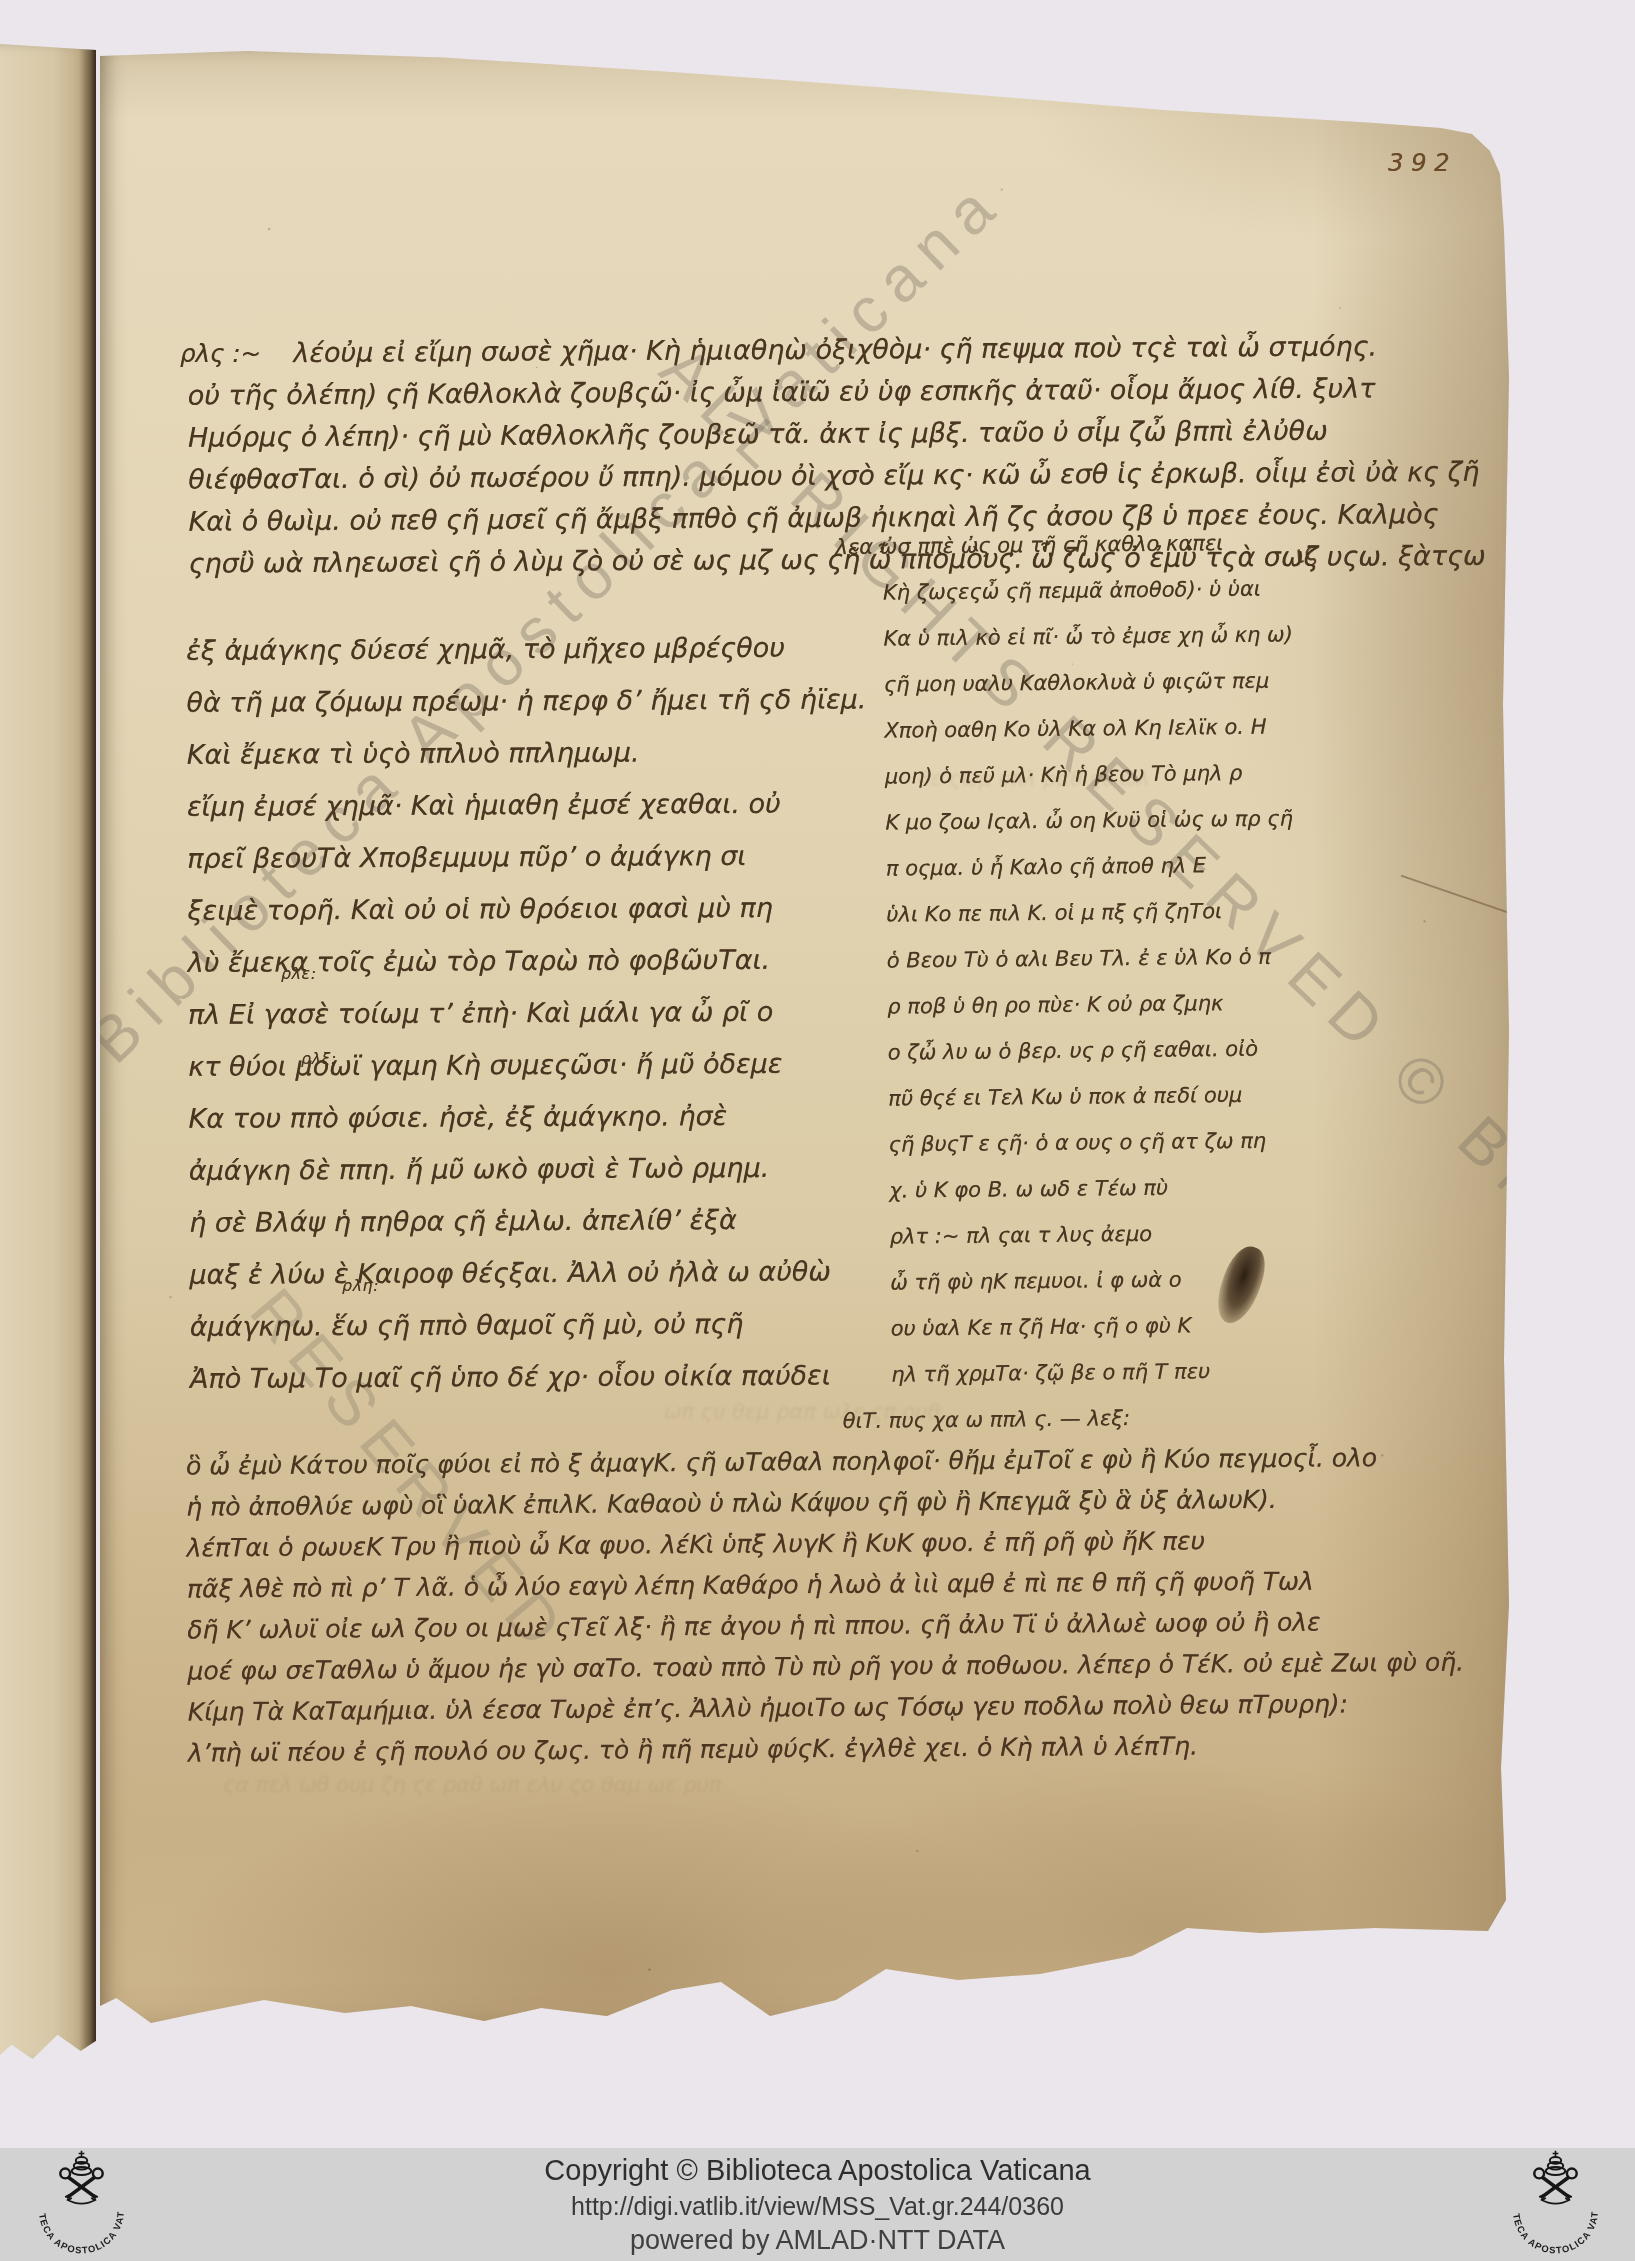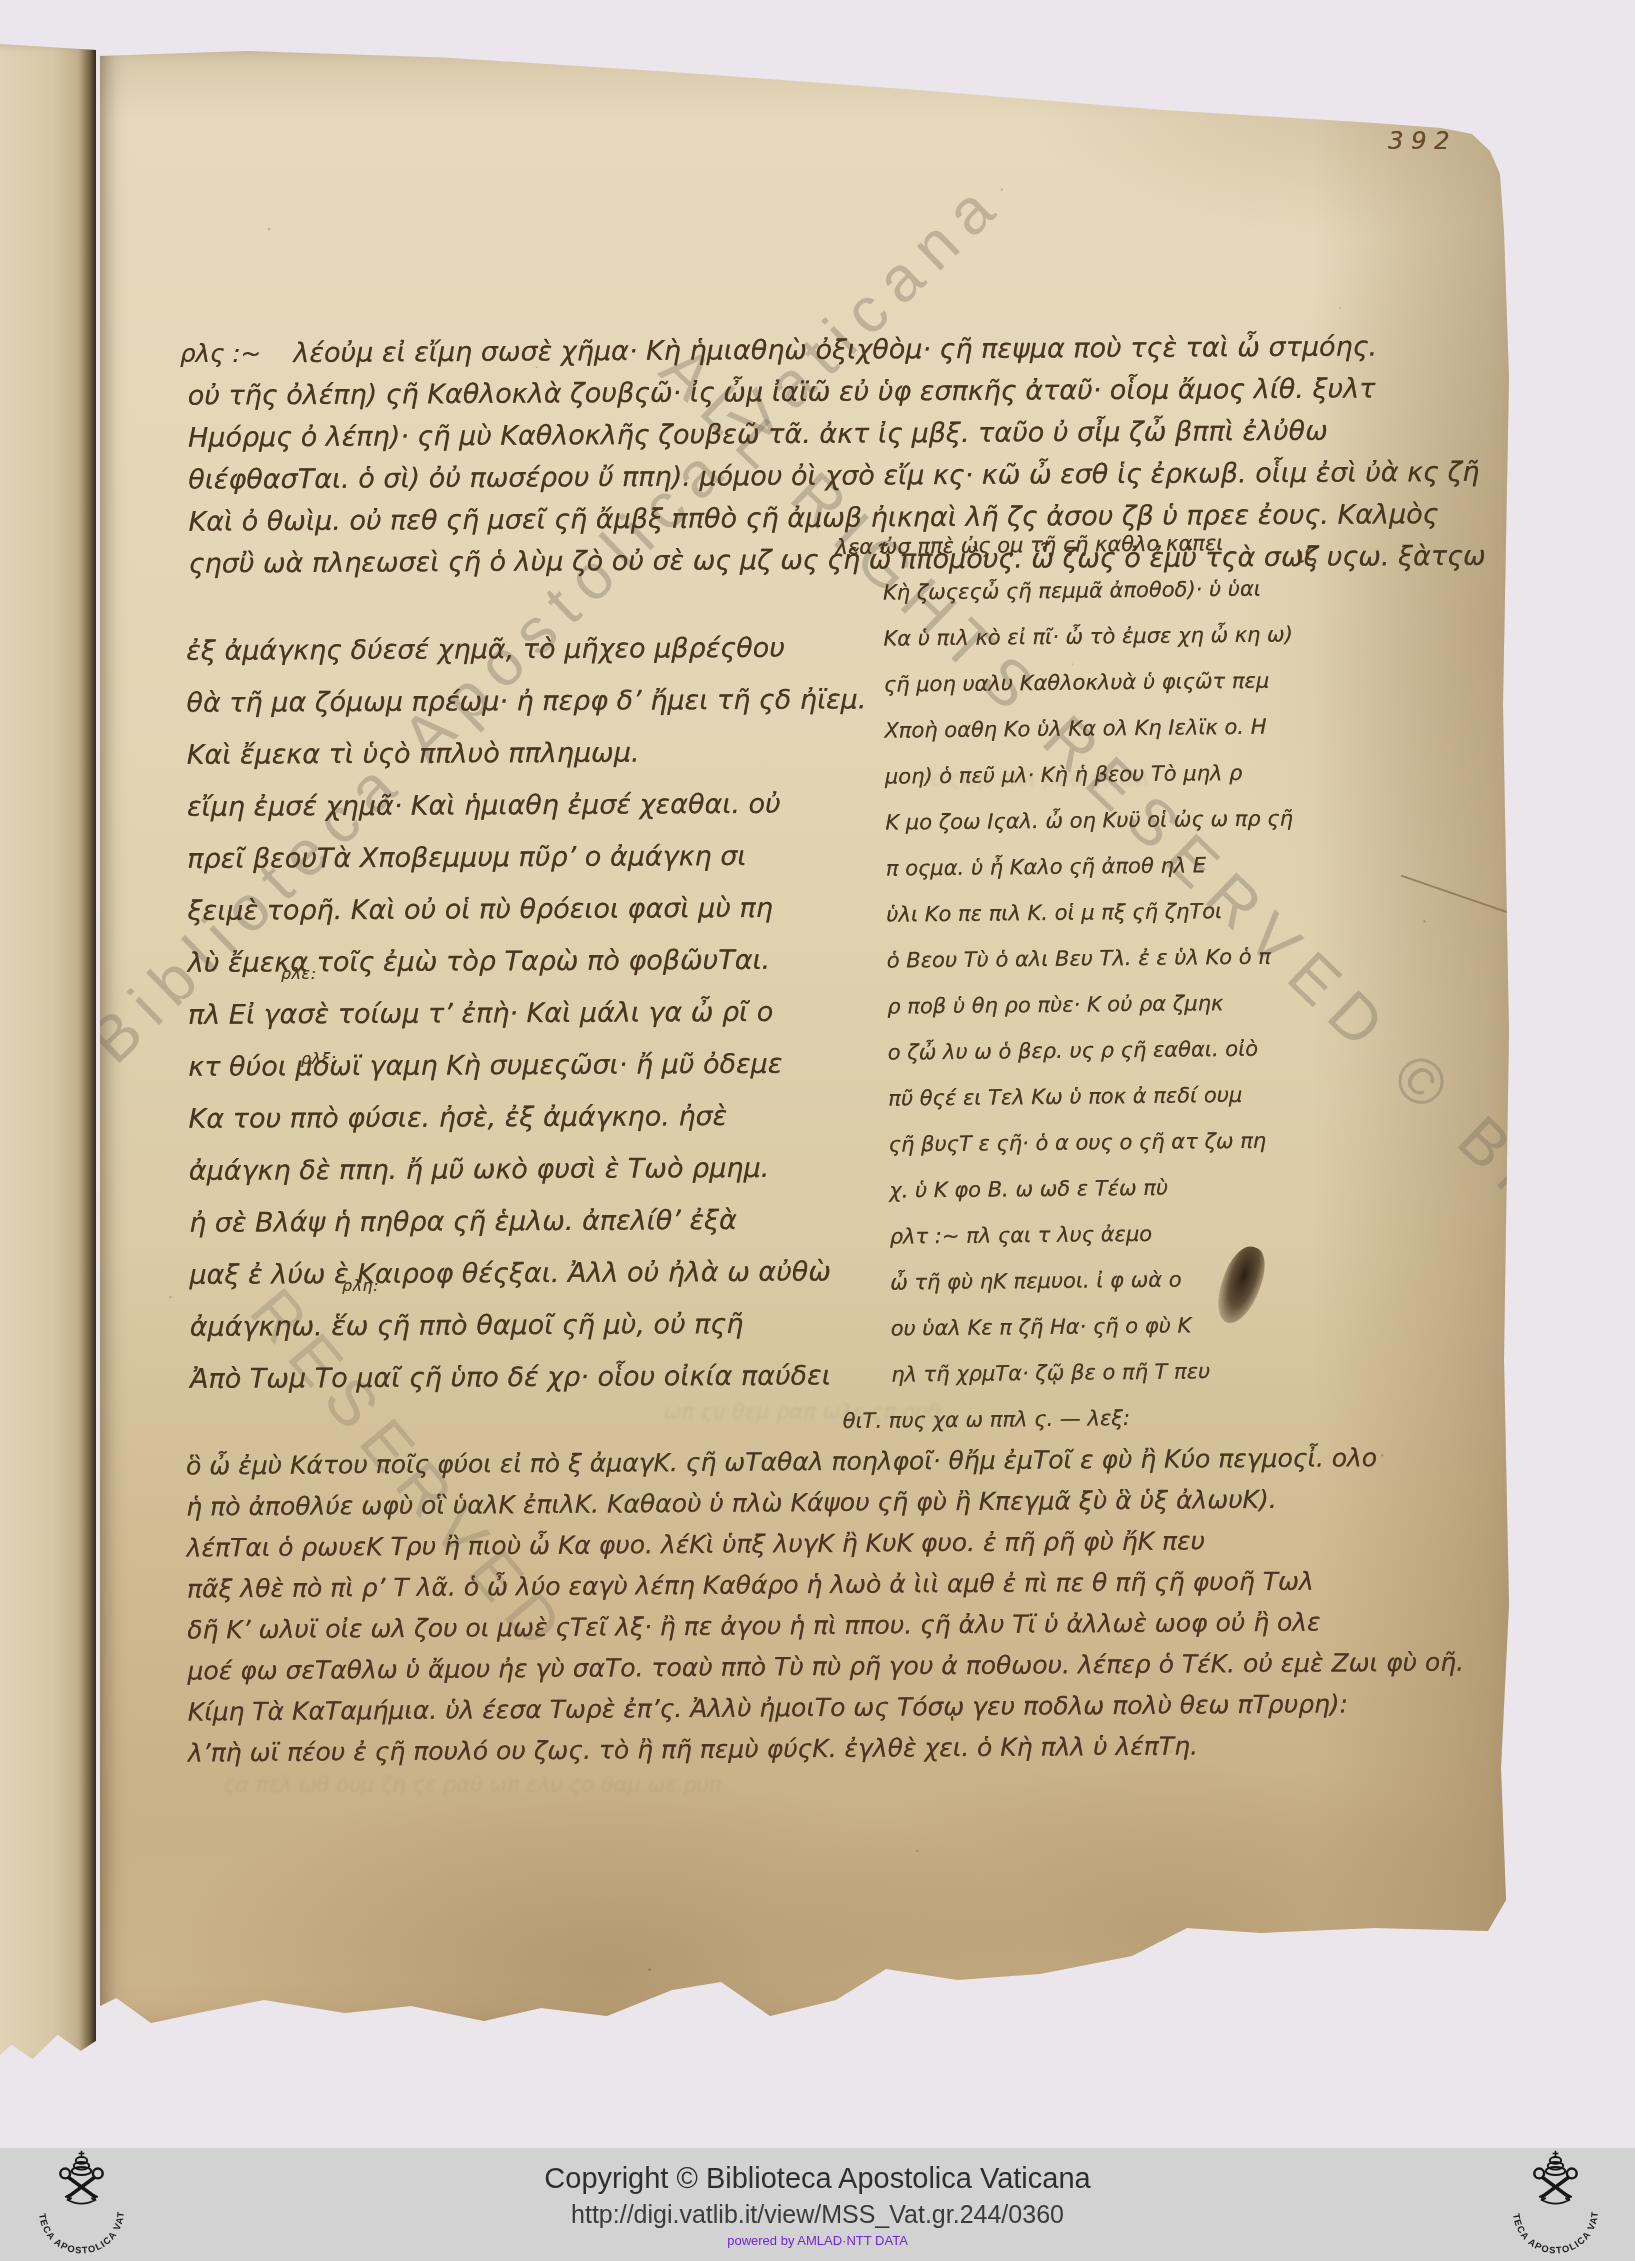--- a/index.html
+++ b/index.html
@@ -53,21 +53,21 @@
   .ink{color:#4a3521;font-style:italic;text-shadow:0.2px 0.2px 0.2px rgba(74,53,33,.65);}
   .ms{position:absolute;white-space:nowrap;}
   .ms .ln{white-space:nowrap;}
   .block-top{left:88px;top:278px;width:1194px;font-size:27px;line-height:42px;transform:rotate(-.35deg);}
   .block-top .ln:first-child{padding-left:106px;}
   .col-left{left:88px;top:572px;width:708px;font-size:27px;line-height:52px;transform:rotate(-.3deg);}
   .col-right{left:787px;top:470px;width:491px;font-size:21px;line-height:46px;transform:rotate(-.6deg);}
   .col-right .ln:first-child{margin-left:-47px;}
   .col-right .ln:last-child{margin-left:-49px;}
   .block-bottom{left:87px;top:1390px;width:1272px;font-size:25px;line-height:41px;transform:rotate(-.4deg);}
-  .folio{position:absolute;left:1288px;top:75px;font-size:24.5px;letter-spacing:7.4px;
+  .folio{position:absolute;left:1288px;top:97px;font-size:24.5px;letter-spacing:7.4px;
          font-style:italic;color:#6a4b26;}
   .quire{position:absolute;left:1195px;top:487px;font-size:24.5px;font-style:italic;
          color:#5d4426;transform:rotate(-14deg);}
   .label-heading{position:absolute;left:80px;top:288px;font-size:24.5px;font-style:italic;color:#4a3521;}
   .mlabel{position:absolute;font-size:15.5px;font-style:italic;color:#4a3521;letter-spacing:0.8px;}
   .m1{left:181px;top:914px;}
   .m2{left:201px;top:999px;text-align:center;}
   .m3{left:242px;top:1226px;}
   .ghost{position:absolute;font-size:21px;font-style:italic;color:#8a6f4c;opacity:.14;
          filter:blur(1px);white-space:nowrap;}
@@ -79,21 +79,21 @@
                rgba(80,55,28,.28) 74%, transparent 100%);
     transform:rotate(18deg);border-radius:52% 42% 58% 48%;}
   .crack{position:absolute;left:1298px;top:842px;width:113px;height:1.6px;
     background:rgba(108,84,54,.55);transform:rotate(19deg);}
   
   .footer{position:absolute;left:0;top:2148px;width:1635px;height:114px;background:#d2d2d2;
     display:flex;flex-direction:column;align-items:center;justify-content:center;gap:4.1px;
     font-family:"Liberation Sans","DejaVu Sans",sans-serif;color:#2e2e2e;}
   .f-copy{font-size:29px;}
   .f-url{font-size:25px;color:#3a3a3a;}
-  .f-powered{font-size:13px;color:#6d28d9;}
+  .f-powered{font-size:27px;color:#404040;}
   .logo{position:absolute;top:0.8px;}
   .logo.left{left:19.6px;}
   .logo.right{right:18px;}
   .logo text{font-family:"Liberation Sans","DejaVu Sans",sans-serif;font-weight:bold;fill:#1b1b1b;}
 </style>
 </head>
 <body>
 
 <div class="stage">
 

